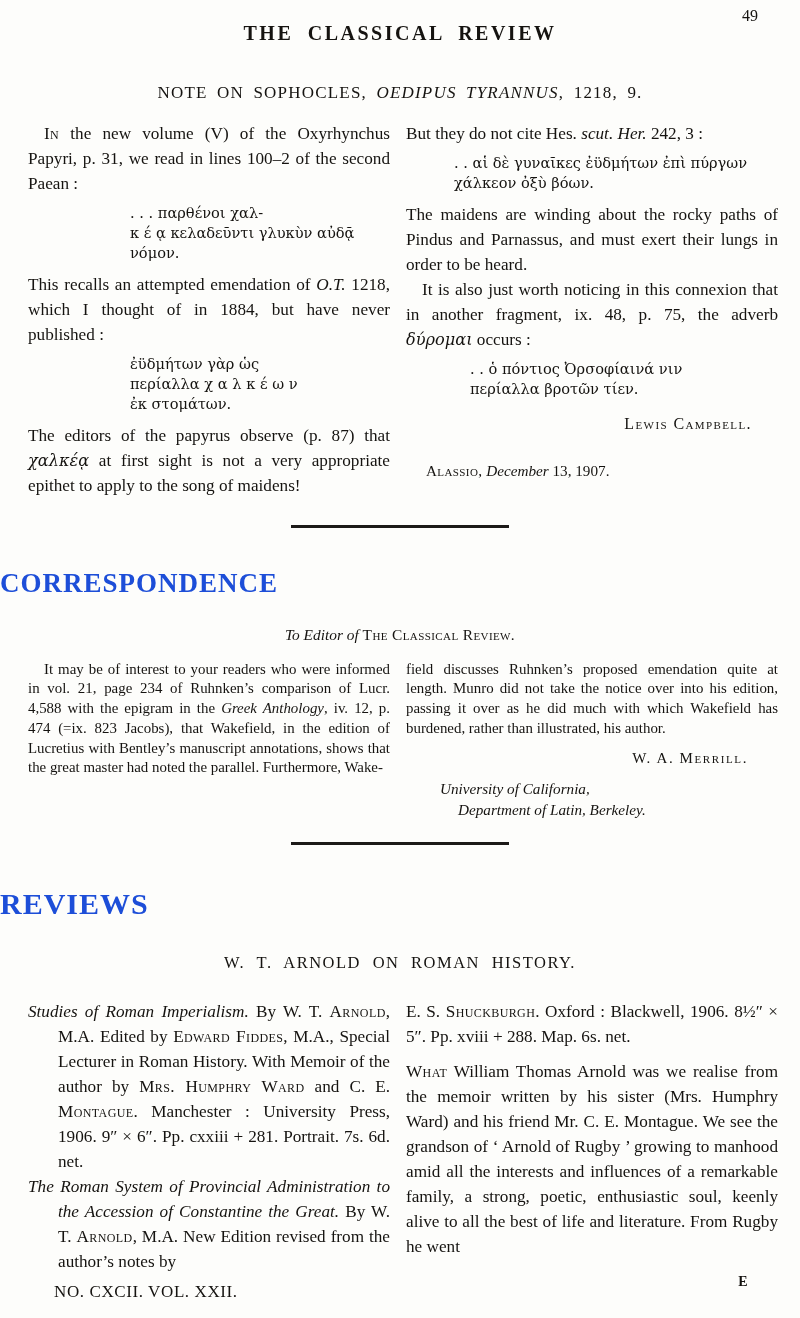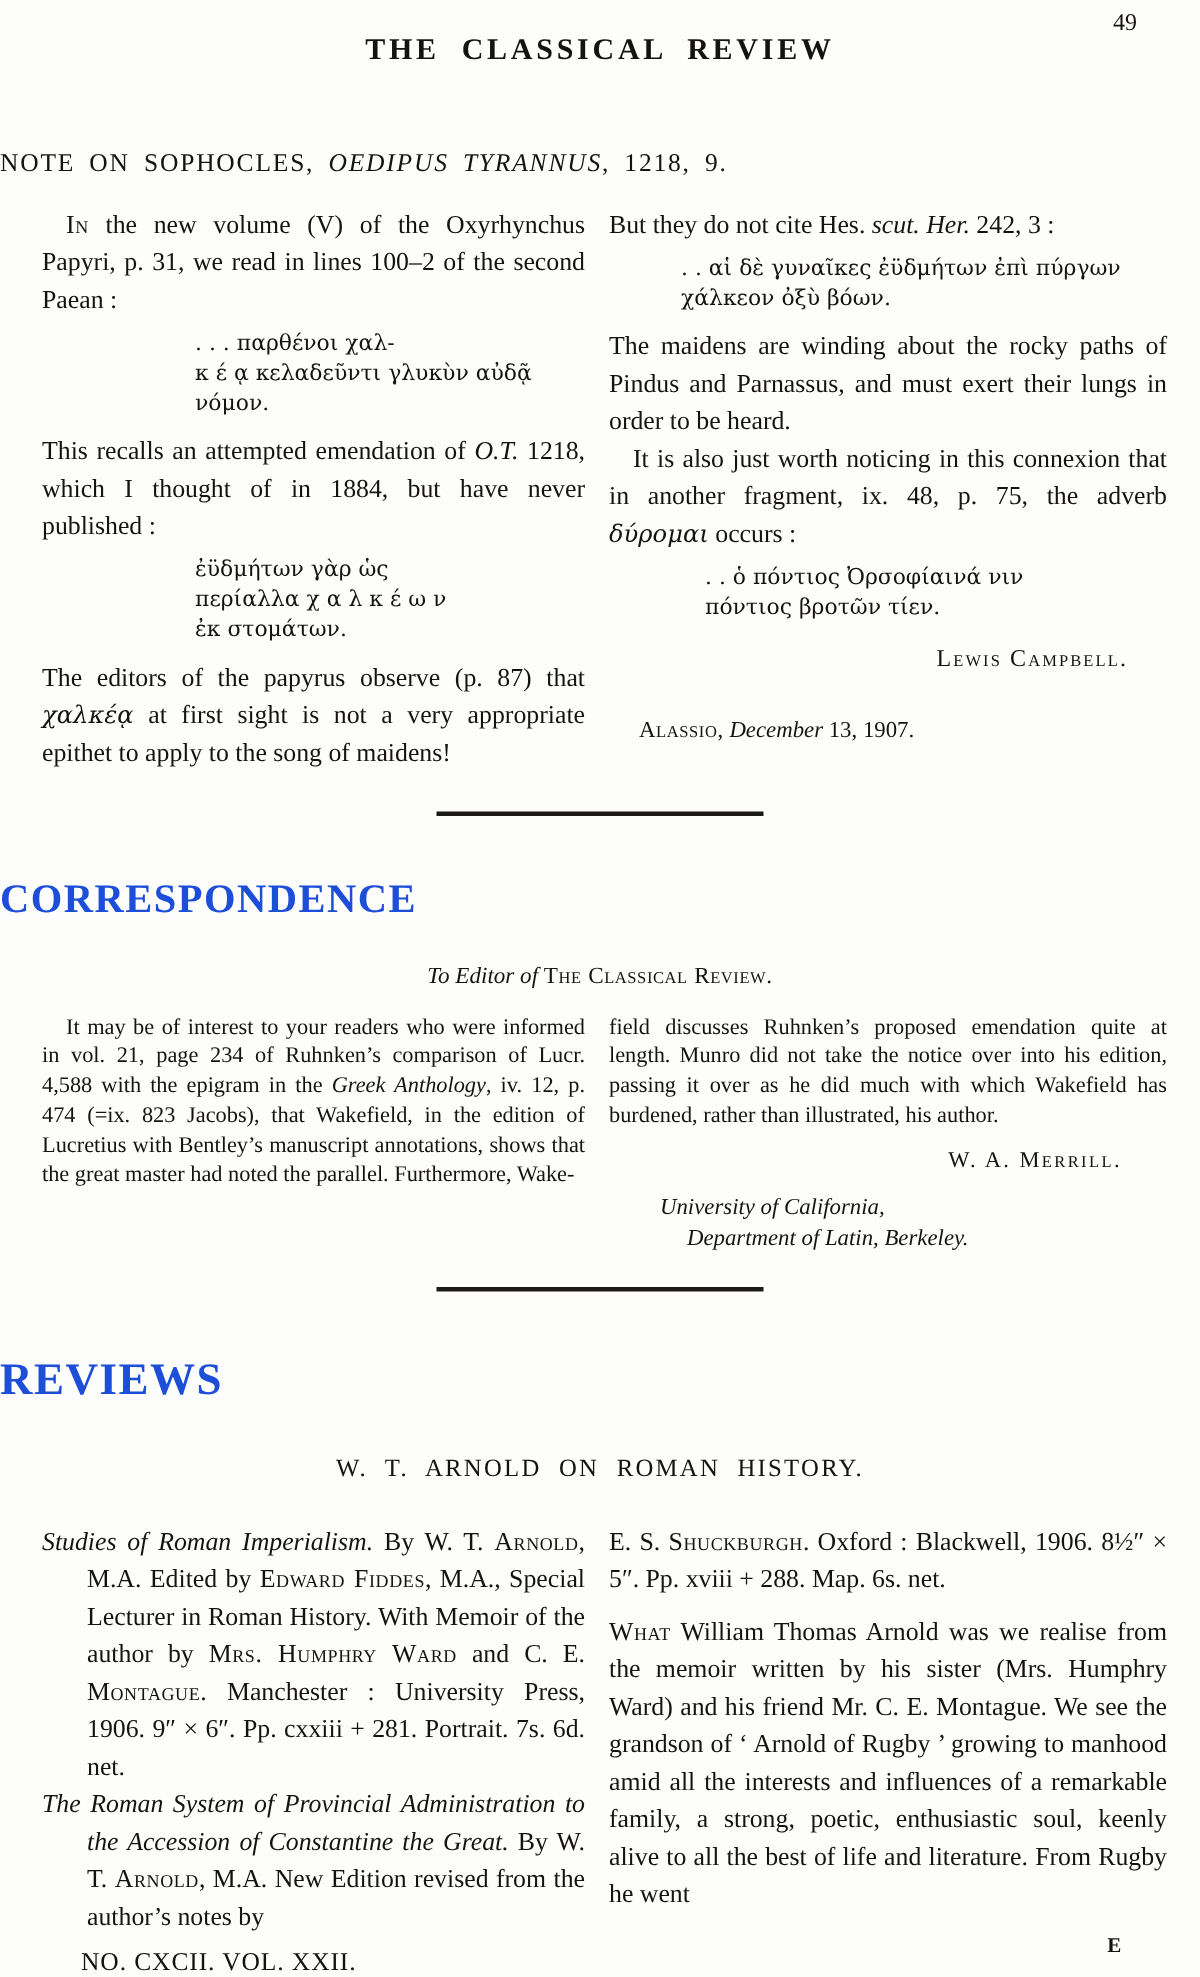--- a/index.html
+++ b/index.html
@@ -7,21 +7,21 @@
     position:relative; width:800px; height:1318px; margin:0 auto;
     background:#fdfdfb; color:#151310; overflow:hidden;
     font-family:"Liberation Serif", serif;
   }
   
   .masthead{position:relative; padding-top:22px; text-align:center;}
   .journal-title{font-size:20px; font-weight:700; letter-spacing:2.5px; word-spacing:7px;}
   .folio{position:absolute; top:7px; right:42px; font-size:16px;}
   
   .article-title{
-    margin:54px 0 0 0; font-size:17px; font-weight:400;
+    margin:38px 0 0 0; text-align:center; font-size:17px; font-weight:400;
     letter-spacing:1.2px; word-spacing:4px;
   }
   .article-title .it{letter-spacing:1.2px;}
   
   .cols{display:flex; gap:16px; padding:0 22px 0 28px; box-sizing:border-box;}
   .col-l{width:362px;} .col-r{width:372px;}
   .body-txt{font-size:17.2px; line-height:25px; text-align:justify;}
   .body-txt p{margin:0;}
   p.ind{text-indent:16px;}
   .note-cols{margin-top:18px;}
@@ -98,21 +98,21 @@
     <div class="col-r">
       <p><span>But they do not cite Hes. </span><span class="it">scut. Her.</span><span> 242, 3 :</span></p>
       <div class="gq q3">
         <div>. . αἱ δὲ γυναῖκες ἐϋδμήτων ἐπὶ πύργων</div>
         <div>χάλκεον ὀξὺ βόων.</div>
       </div>
       <p><span>The maidens are winding about the rocky paths of Pindus and Parnassus, and must exert their lungs in order to be heard.</span></p>
       <p class="ind"><span>It is also just worth noticing in this connexion that in another fragment, ix. 48, p. 75, the adverb </span><span class="greek">δύρομαι</span><span> occurs :</span></p>
       <div class="gq q4">
         <div>. . ὁ πόντιος Ὀρσοφίαινά νιν</div>
-        <div>πόντιος βροτῶν τίεν.</div>
+        <div>περίαλλα βροτῶν τίεν.</div>
       </div>
       <div class="sig">Lewis Campbell.</div>
       <div class="dateline"><span class="sc">Alassio,</span> <span class="it">December</span> <span>13, 1907.</span></div>
     </div>
   </div>
 
   <div class="rule rule1"></div>
 
   <h1 class="sect-heading corr-heading">CORRESPONDENCE</h1>
 

